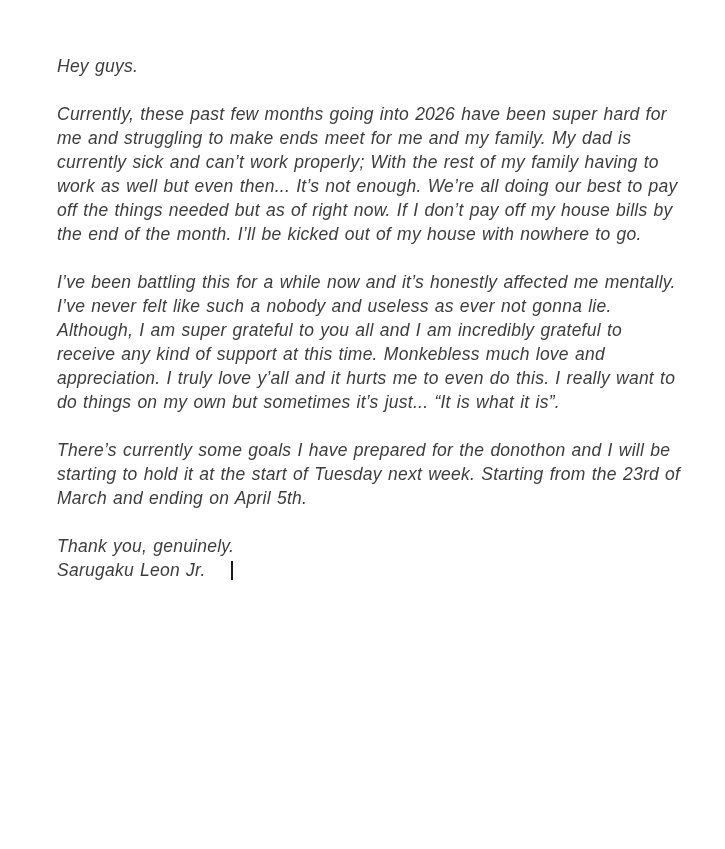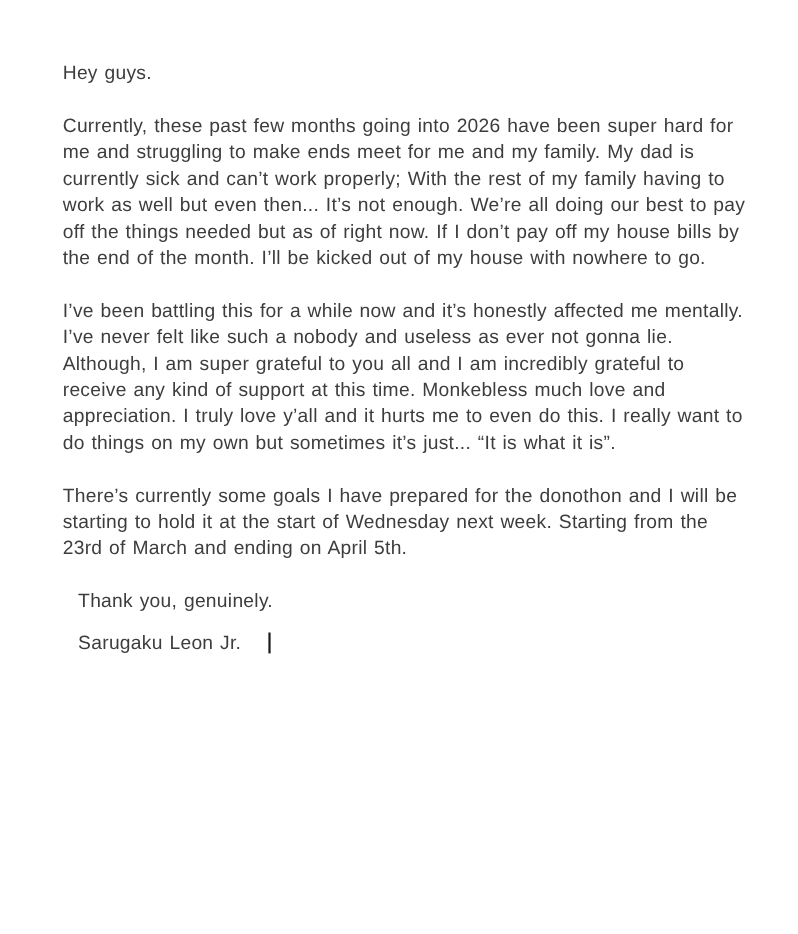--- a/index.html
+++ b/index.html
@@ -13,34 +13,35 @@
     overflow: hidden;
     font-family: "Liberation Sans", "DejaVu Sans", sans-serif;
   }
   .doc-area {
     box-sizing: border-box;
     width: 725px;
     height: 849px;
     padding: 54px 42px 0 57px;
     background: #ffffff;
     cursor: text;
+    font-style: italic;
   }
   .doc-text {
     max-width: 626px;
     color: #3d3d3d;
     font-size: 17.5px;
     line-height: 24px;
     letter-spacing: 0.25px;
     word-spacing: 1px;
   }
   .doc-text p {
     margin: 0 0 24px 0;
   }
   .doc-text p.tight {
-    margin: 14px;
+    margin: 0;
   }
   .sig-line {
     display: flex;
     align-items: center;
     gap: 24px;
   }
   .text-cursor {
     display: inline-block;
     width: 2px;
     height: 19px;
@@ -55,21 +56,21 @@
 <div class="doc-area">
   <div class="doc-text">
 
     <p>Hey guys.</p>
 
 
     <p>Currently, these past few months going into 2026 have been super hard for me and struggling to make ends meet for me and my family. My dad is currently sick and can’t work properly; With the rest of my family having to work as well but even then... It’s not enough. We’re all doing our best to pay off the things needed but as of right now. If I don’t pay off my house bills by the end of the month. I’ll be kicked out of my house with nowhere to go.</p>
 
     <p>I’ve been battling this for a while now and it’s honestly affected me mentally. I’ve never felt like such a nobody and useless as ever not gonna lie. Although, I am super grateful to you all and I am incredibly grateful to receive any kind of support at this time. Monkebless much love and appreciation. I truly love y’all and it hurts me to even do this. I really want to do things on my own but sometimes it’s just... “It is what it is”.</p>
 
-    <p>There’s currently some goals I have prepared for the donothon and I will be starting to hold it at the start of Wednesday next week. Starting from the 23rd of March and ending on April 5th.</p>
+    <p>There’s currently some goals I have prepared for the donothon and I will be starting to hold it at the start of Tuesday next week. Starting from the 23rd of March and ending on April 5th.</p>
 
     <p class="tight">Thank you, genuinely.</p>
 
     <p class="tight sig-line">
       <span>Sarugaku Leon Jr.</span>
       <span class="text-cursor"></span>
     </p>
 
   </div>
 </div>

